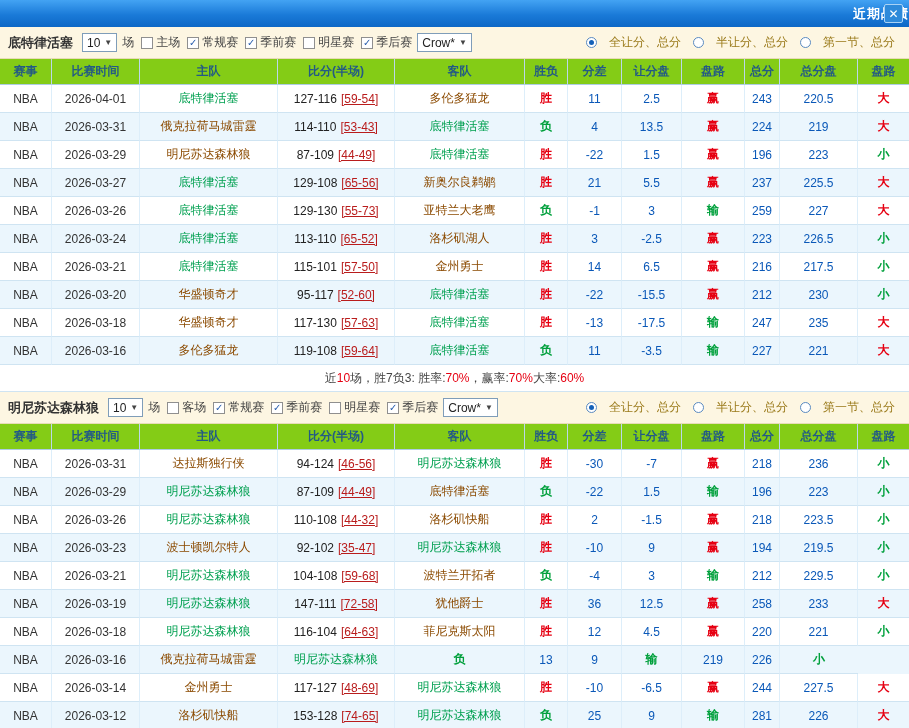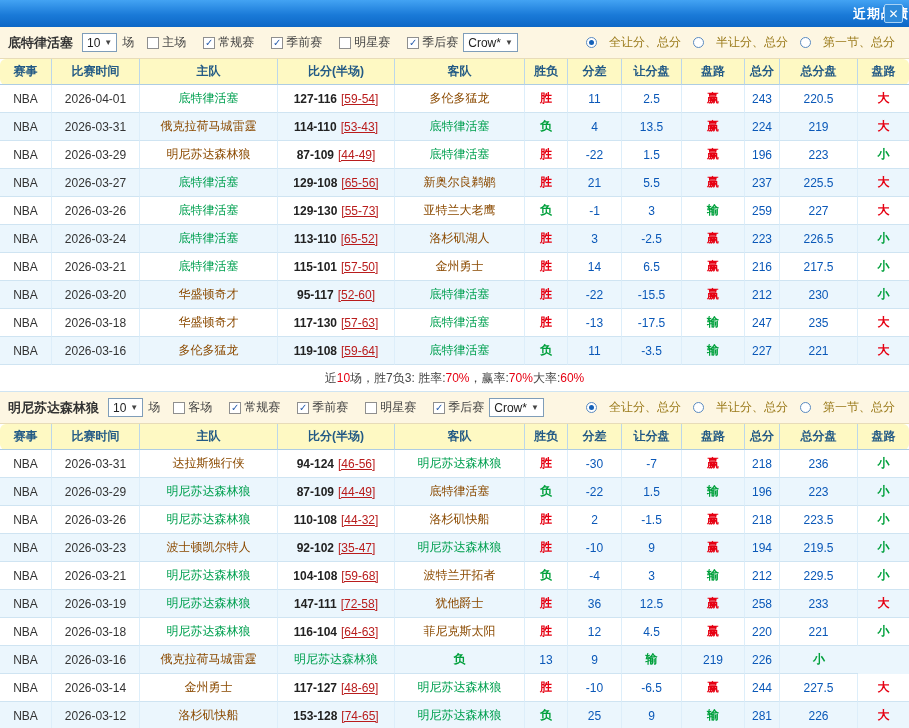--- a/index.html
+++ b/index.html
@@ -39,62 +39,62 @@
     gap: 5px;
   }
   .teamname { font-weight: bold; color: #333; font-size: 13px; margin-right: 4px; }
   .select {
     display: inline-flex; align-items: center; gap: 4px;
     background: #fff; border: 1px solid #7f9db9;
     padding: 1px 4px; height: 19px; cursor: pointer; font-size: 12px; color: #222;
   }
   .select .arrow { font-size: 8px; color: #444; }
   .lbl { color: #444; }
-  .checks { display: inline-flex; align-items: flex-start; gap: 17px; margin-left: 8px; }
+  .checks { display: inline-flex; align-items: flex-start; gap: 7px; margin-left: 2px; }
   .chk { display: inline-flex; align-items: center; gap: 3px; cursor: pointer; color: #444; }
   .box {
     width: 12px; height: 12px;
     border: 1px solid #8f8f8f; background: #fff;
     display: inline-flex; align-items: center; justify-content: center;
     font-size: 10px; line-height: 1; color: #2b5fae;
   }
   .box.checked::after { content: "✓"; font-weight: bold; }
   .radios { margin-left: auto; display: inline-flex; align-items: center; gap: 12px; color: #9a7a1a; padding-right: 6px; }
   .rad { display: inline-flex; align-items: center; gap: 12px; cursor: pointer; }
   .dot { width: 11px; height: 11px; border: 1px solid #5a8ac0; border-radius: 50%; background: #fff; position: relative; }
   .dot.selected::after {
     content: ""; position: absolute; left: 2px; top: 2px;
     width: 5px; height: 5px; border-radius: 50%; background: #1461b8;
   }
   .grid-head, .trow {
     display: grid;
     grid-template-columns: 52px 88px 138px 117px 130px 43px 54px 60px 63px 35px 78px 51px;
   }
-  .grid-head { height: 26px; background: #fef9c3; border-radius: 6px; }
+  .grid-head { height: 26px; background: #84cc16; }
   .grid-head .hc {
     display: flex; align-items: center; justify-content: center;
     color: #235a85; font-weight: bold;
     border-right: 1px solid #bcd7ea;
     border-bottom: 1px solid #aecde3;
     white-space: nowrap; overflow: hidden;
   }
   .grid-head .hc:last-child { border-right: none; }
   .trow { height: 28px; background: #fff; }
   .trow.alt { background: #ebf6fd; }
   .trow .c {
     display: flex; align-items: center; justify-content: center;
     border-right: 1px solid #ddeefa;
     border-bottom: 1px solid #cfe4f2;
     white-space: nowrap; overflow: hidden;
     gap: 4px;
   }
   .trow .c:last-child { border-right: none; }
   .focal { color: #00a050; }
   .normal { color: #8b4a00; }
-  .score { font-weight: bold; color: #222; }
+  .score { font-weight: normal; color: #222; }
   .half { color: #b91c1c; text-decoration: underline; }
   .red { color: #e60012; font-weight: bold; }
   .green { color: #00a03c; font-weight: bold; }
   .num { color: #0a58b8; }
   .summary {
     height: 27px;
     display: flex; align-items: center; justify-content: center;
     background: #fff;
     border-bottom: 1px solid #cfe4f2;
     color: #444;

